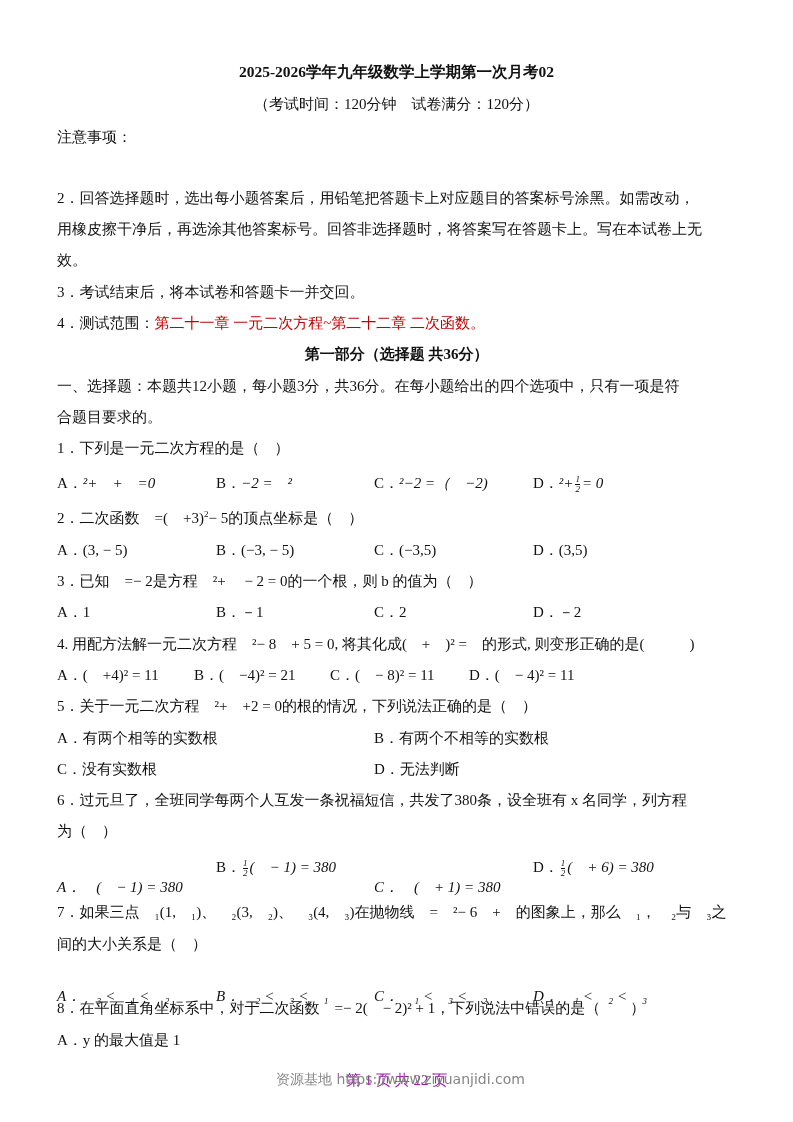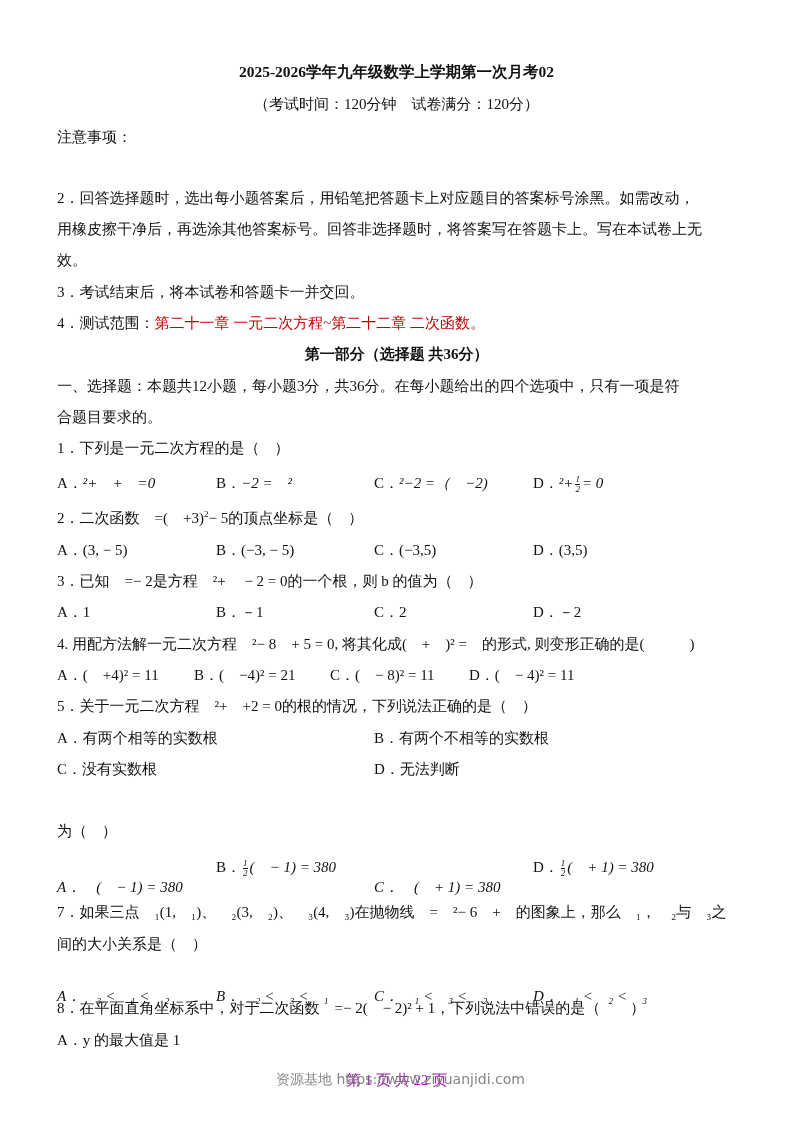--- a/index.html
+++ b/index.html
@@ -77,26 +77,27 @@
   <div class="line" style="top:696px">5．关于一元二次方程　²+　+2 = 0的根的情况，下列说法正确的是（　）</div>
   <div class="line" style="top:728px;left:0;width:693px;height:22px">
     <span class="opt" style="left:57px">A．有两个相等的实数根</span>
     <span class="opt" style="left:374px">B．有两个不相等的实数根</span>
   </div>
   <div class="line" style="top:759px;left:0;width:793px;height:22px">
     <span class="opt" style="left:57px">C．没有实数根</span>
     <span class="opt" style="left:374px">D．无法判断</span>
   </div>
 
+  <div class="line" style="top:790px">6．过元旦了，全班同学每两个人互发一条祝福短信，共发了380条，设全班有 x 名同学，列方程</div>
   <div class="line" style="top:821px">为（　）</div>
   <div class="line" style="top:857px;left:0;width:793px;height:24px">
     <span class="opt m" style="left:57px">A．　(　− 1) = 380</span>
     <span class="opt" style="left:216px"><span>B．</span><span class="frac"><span>1</span><span class="den">2</span></span><span class="m">(　− 1) = 380</span></span>
     <span class="opt m" style="left:374px">C．　(　+ 1) = 380</span>
-    <span class="opt" style="left:533px"><span>D．</span><span class="frac"><span>1</span><span class="den">2</span></span><span class="m">(　+ 1) = 380</span></span>
+    <span class="opt" style="left:533px"><span>D．</span><span class="frac"><span>1</span><span class="den">2</span></span><span class="m">(　+ 6) = 380</span></span>
   </div>
 
   <div class="line" style="top:902px">7．如果三点　₁(1,　₁)、　₂(3,　₂)、　₃(4,　₃)在抛物线　=　²− 6　+　的图象上，那么　₁，　₂与　₃之</div>
   <div class="line" style="top:934px">间的大小关系是（　）</div>
   <div class="line" style="top:966px;left:0;width:793px;height:22px">
     <span class="opt m" style="left:57px">A．　₃ &lt;　₁ &lt;　₂</span>
     <span class="opt m" style="left:216px">B．　₂ &lt;　₃ &lt;　₁</span>
     <span class="opt m" style="left:374px">C．　₁ &lt;　₃ &lt;　₂</span>
     <span class="opt m" style="left:533px">D．　₁ &lt;　₂ &lt;　₃</span>
   </div>

